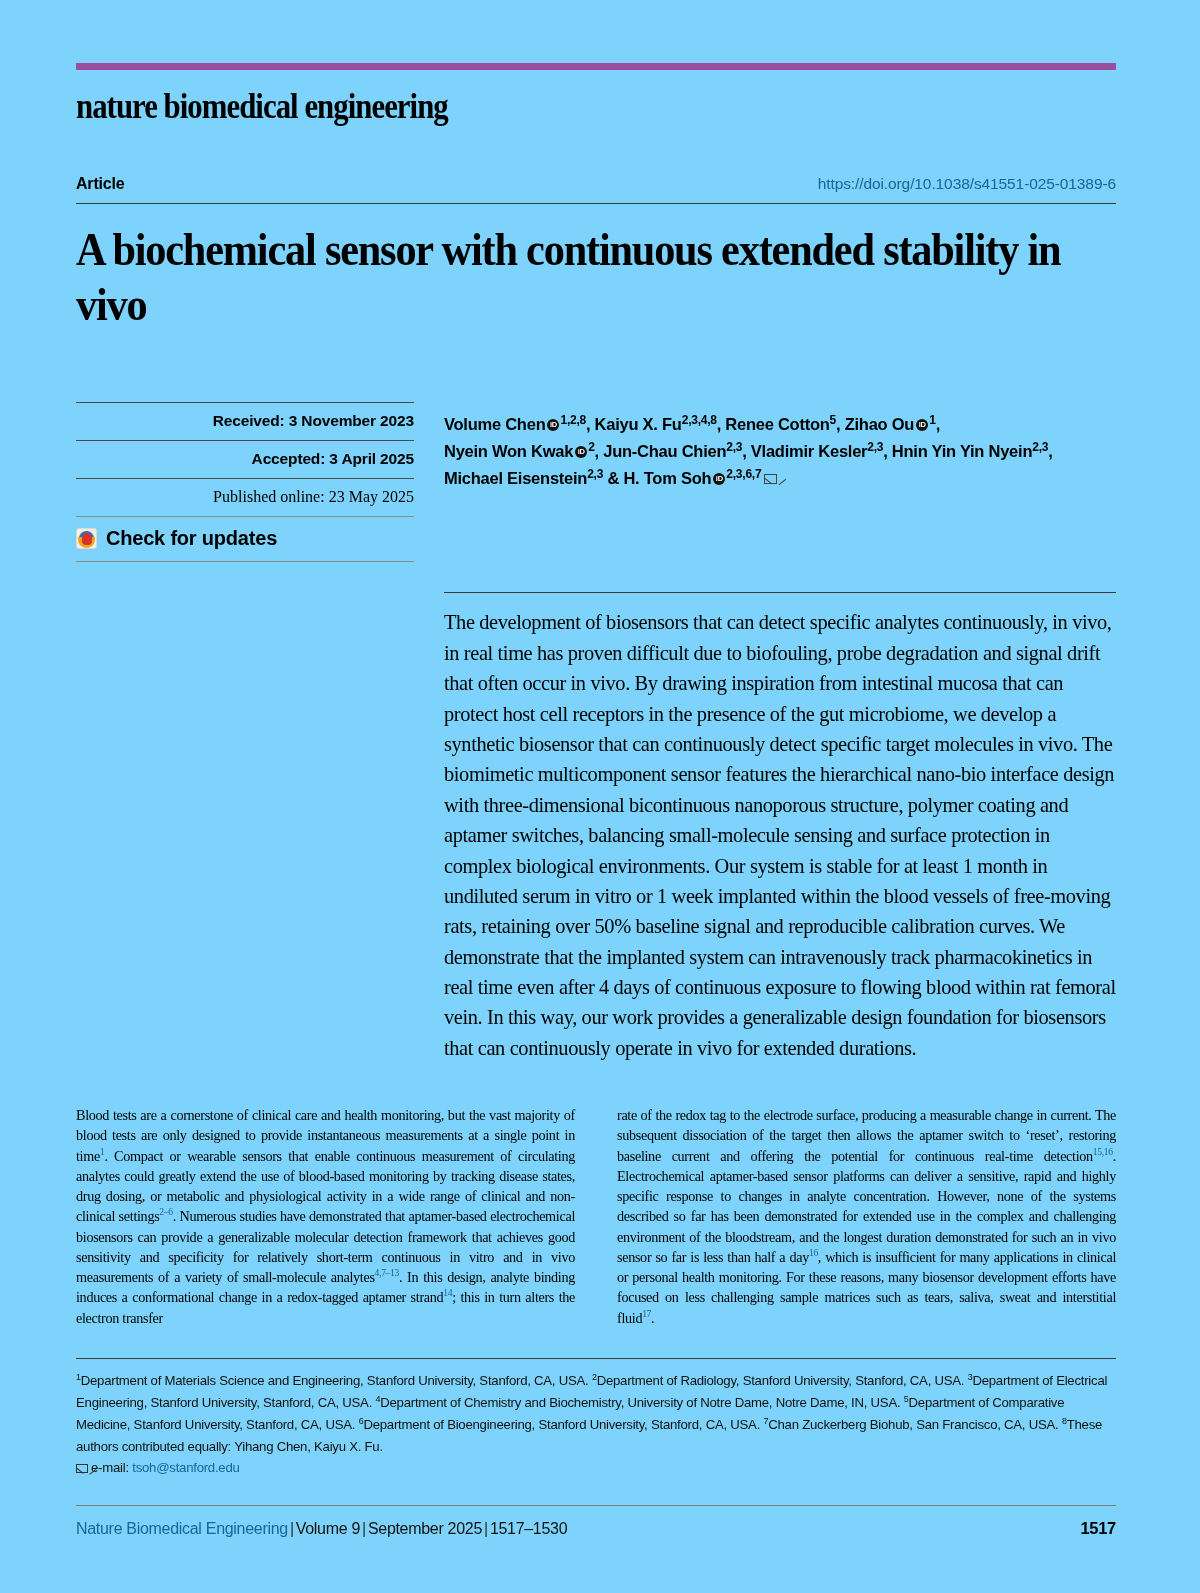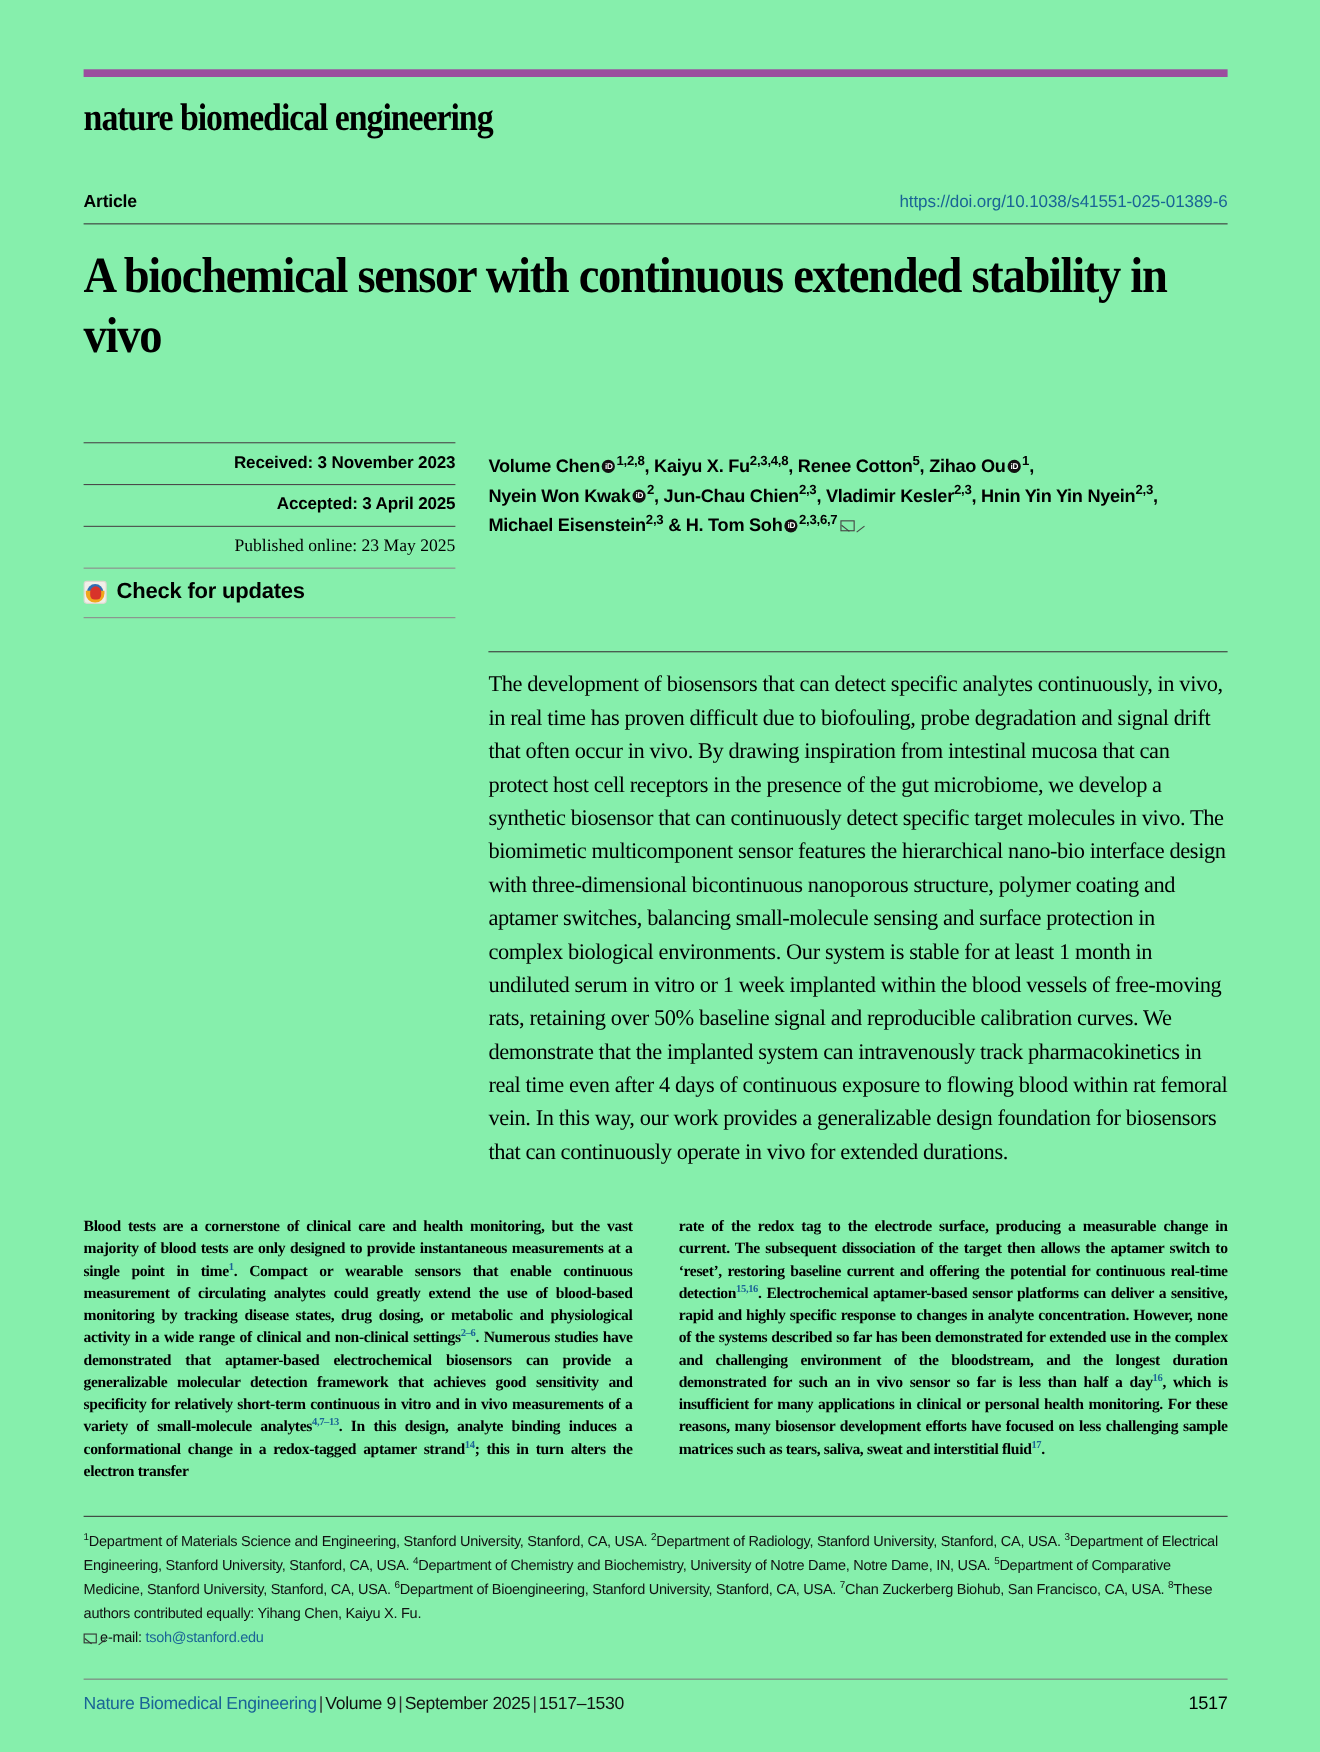--- a/index.html
+++ b/index.html
@@ -8,21 +8,21 @@
     background: #ffffff;
   }
   body {
     font-family: "Liberation Serif", serif;
     color: #000000;
   }
   .page {
     position: relative;
     width: 1200px;
     height: 1593px;
-    background: #86efac;
+    background: #7dd3fc;
     box-sizing: border-box;
     overflow: hidden;
   }
   .inner {
     position: absolute;
     left: 76px;
     top: 0;
     width: 1040px;
   }
 
@@ -231,21 +231,20 @@
     gap: 42px;
   }
   .body-col {
     flex: 1 1 0;
     font-family: "Liberation Serif", serif;
     font-size: 14.2px;
     line-height: 1.425;
     text-align: justify;
     letter-spacing: -0.33px;
     hyphens: none;
-    font-weight: bold;
   }
   .body-col sup.cite {
     color: #1A6496;
     font-size: 9.6px;
     vertical-align: super;
     line-height: 0;
   }
 
   
   .affil-rule {
@@ -297,21 +296,21 @@
     justify-content: space-between;
     font-family: "Liberation Sans", sans-serif;
     font-size: 16px;
     padding-top: 13px;
     letter-spacing: -0.3px;
   }
   .footer-journal { color: #1A6496; }
   .footer-sep { color: #333; padding: 0 2px; }
   .footer-meta { color: #111; }
   .footer-page {
-    font-weight: normal;
+    font-weight: bold;
     font-size: 16.5px;
     color: #000;
   }
 </style>
 </head>
 <body>
 
 <div class="page">
   <div class="inner">
 

